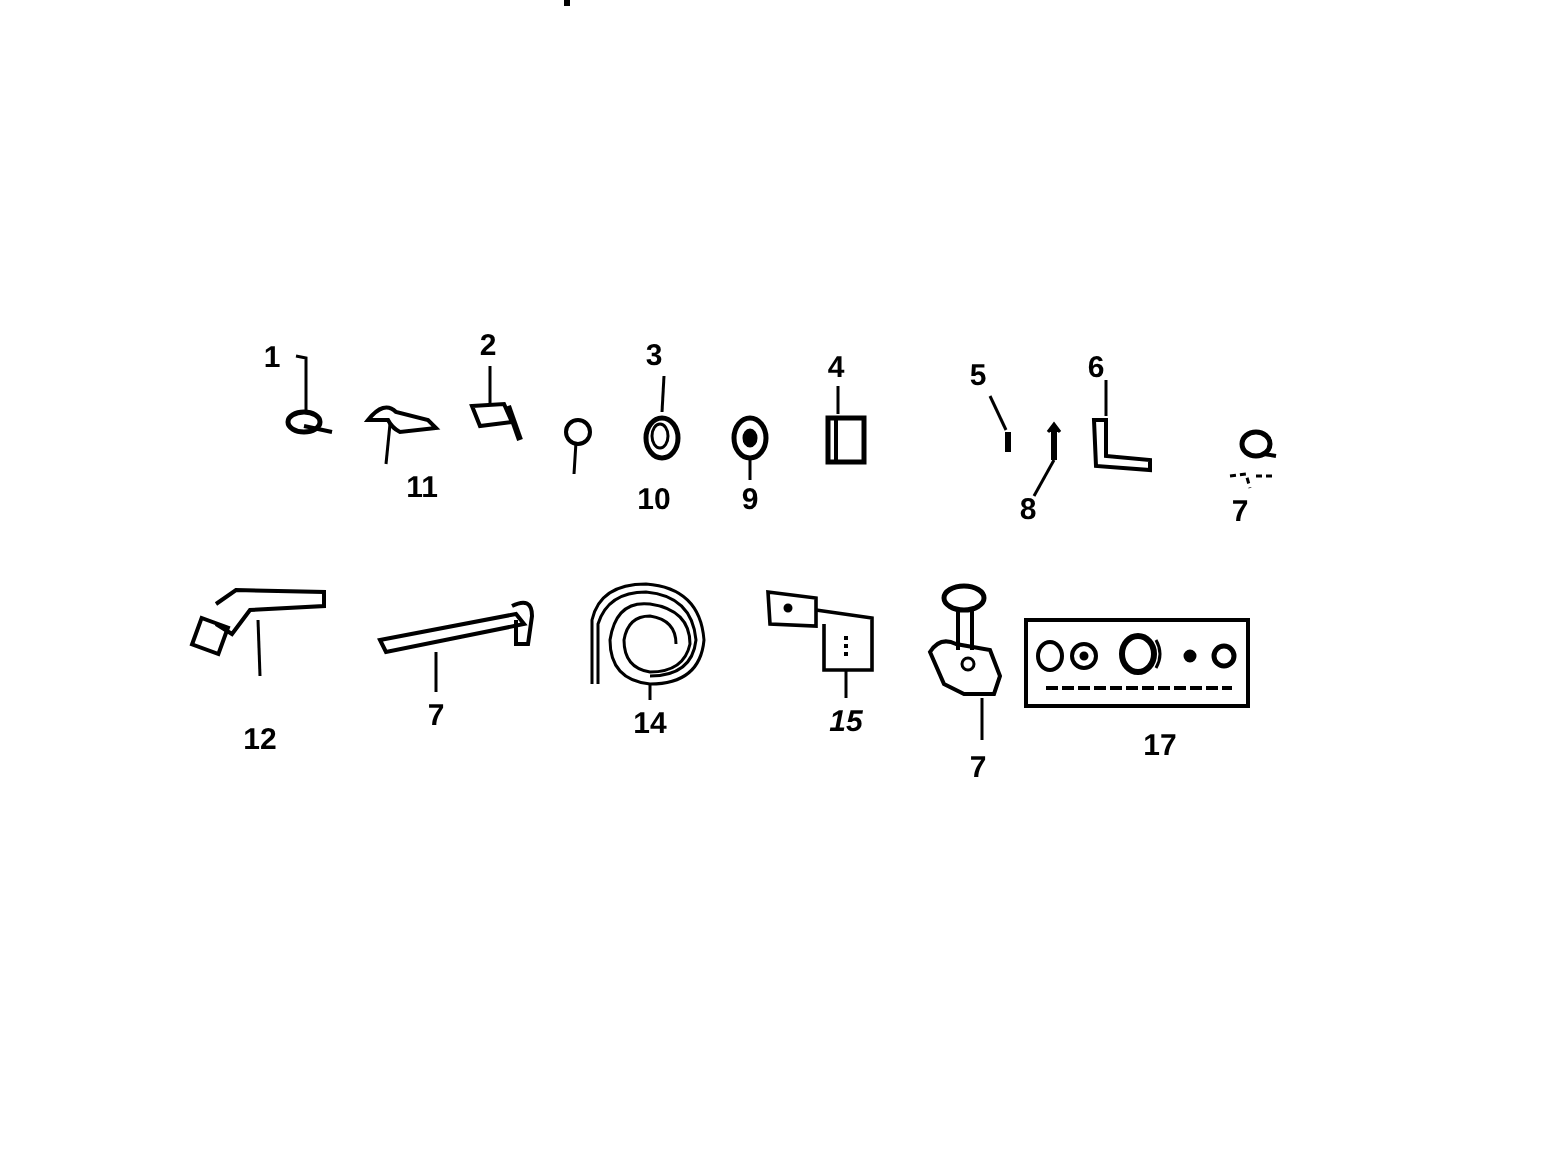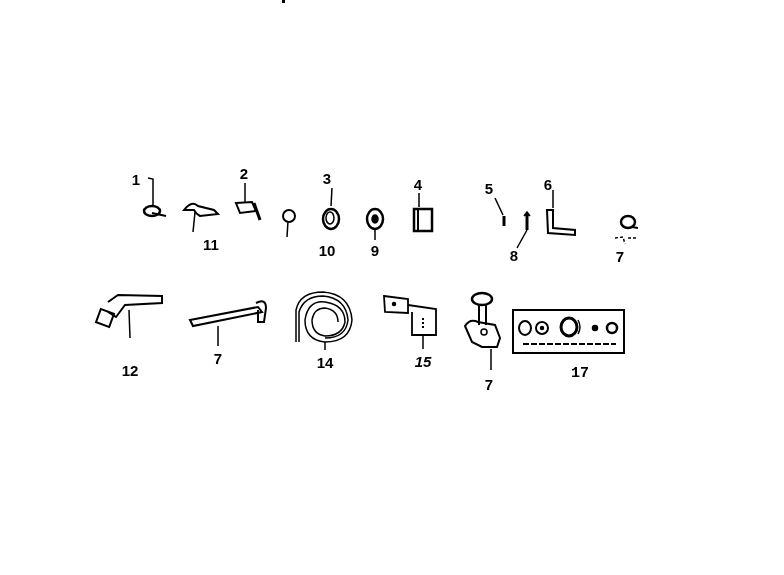--- a/index.html
+++ b/index.html
@@ -132,13 +132,13 @@
 <div class="lbl" style="left:620px;top:256px;">7</div>
 <div class="lbl" style="left:514px;top:255px;">8</div>
 <div class="lbl" style="left:375px;top:250px;">9</div>
 <div class="lbl" style="left:287px;top:250px;margin-left:40px;">10</div>
 <div class="lbl" style="left:196px;top:244px;margin-left:15px;">11</div>
 <div class="lbl" style="left:130px;top:370px;">12</div>
 <div class="lbl" style="left:218px;top:358px;">7</div>
 <div class="lbl" style="left:325px;top:362px;">14</div>
 <div class="lbl" style="left:423px;top:361px;font-style:italic;">15</div>
 <div class="lbl" style="left:489px;top:384px;">7</div>
-<div class="lbl" style="left:580px;top:373px;font-family:Liberation Mono, monospace;">17</div>
+<div class="lbl" style="left:580px;top:373px;">17</div>
 
 </body></html>

